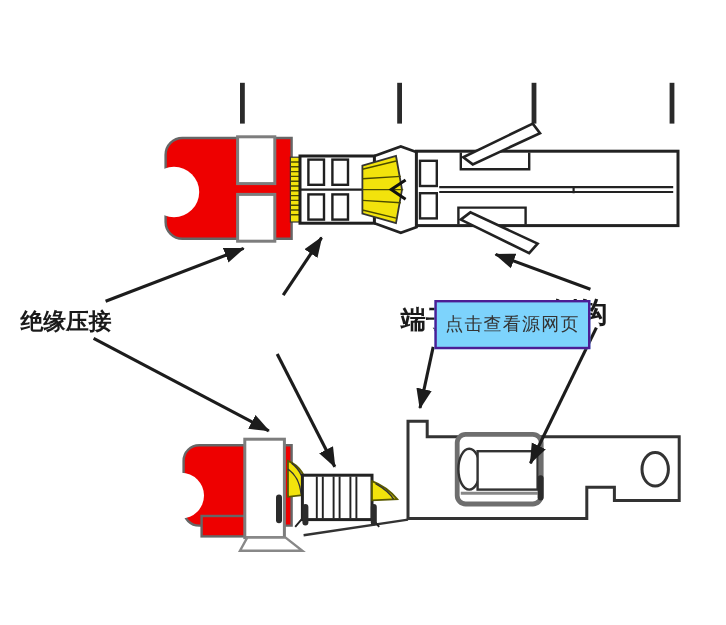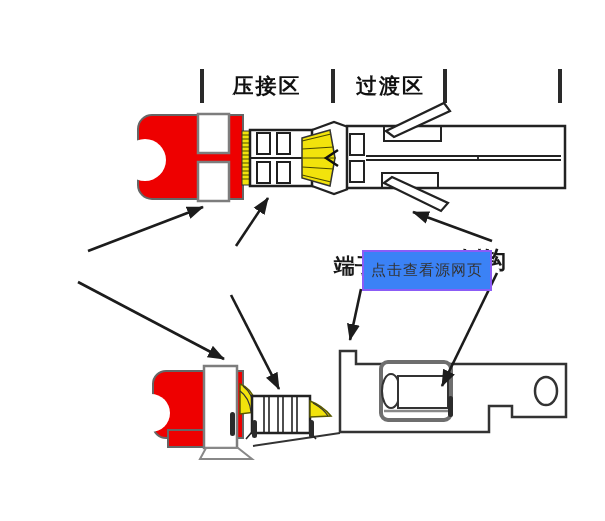--- a/index.html
+++ b/index.html
@@ -14,37 +14,35 @@
   }
   .callout{
     position:absolute;font-weight:bold;color:#1a1a1a;white-space:nowrap;z-index:3;
   }
   #callout-insulation{left:17px;top:255px;font-size:19px;}
   #callout-conductor{left:177px;top:255px;font-size:19px;}
   #callout-terminal{left:334px;top:252px;font-size:21px;}
   #callout-barb{left:458px;top:244px;font-size:24px;}
   #tooltip{
     position:absolute;left:362px;top:250px;width:126px;height:37px;z-index:5;
-    background:#3b82f6;border:2px solid #8b5cf6;
+    background:#7dd3fc;border:2px solid #4c1d95;
     display:flex;align-items:center;justify-content:center;
     font-size:15px;color:#333;letter-spacing:1px;white-space:nowrap;cursor:pointer;text-align:right;
   }
   svg{position:absolute;left:0;top:0;z-index:1;}
 </style>
 </head>
 <body>
 
 <div id="stage">
 
   <div class="zone-bar" style="left:200px"></div>
   <div class="zone-bar" style="left:331px"></div>
   <div class="zone-bar" style="left:443px"></div>
   <div class="zone-bar" style="left:558px"></div>
-  <div class="zone-label" style="left:202px;width:130px">压接区</div>
-  <div class="zone-label" style="left:337px;width:107px">过渡区</div>
 
   <svg width="605" height="521" viewBox="0 0 605 521">
     <defs>
       <marker id="ah" markerUnits="userSpaceOnUse" markerWidth="18" markerHeight="14" refX="16" refY="7" orient="auto">
         <path d="M0,0.5 L17,7 L0,13.5 Z" fill="#1c1c1c"></path>
       </marker>
     </defs>
 
     <g>
 
@@ -119,18 +117,19 @@
       <line x1="88" y1="251" x2="203" y2="207" marker-end="url(#ah)"></line>
       <line x1="78" y1="282" x2="224" y2="359" marker-end="url(#ah)"></line>
       <line x1="236" y1="246" x2="268" y2="198" marker-end="url(#ah)"></line>
       <line x1="231" y1="295" x2="279" y2="389" marker-end="url(#ah)"></line>
       <line x1="361" y1="289" x2="350" y2="340" marker-end="url(#ah)"></line>
       <line x1="492" y1="241" x2="413" y2="212" marker-end="url(#ah)"></line>
       <line x1="497" y1="273" x2="442" y2="386" marker-end="url(#ah)"></line>
     </g>
   </svg>
 
+  <div class="callout" id="callout-insulation">绝缘压接</div>
   <div class="callout" id="callout-terminal">端子</div>
   <div class="callout" id="callout-barb">倒钩</div>
 
   <div id="tooltip">点击查看源网页</div>
 
 </div>
 
 </body></html>

